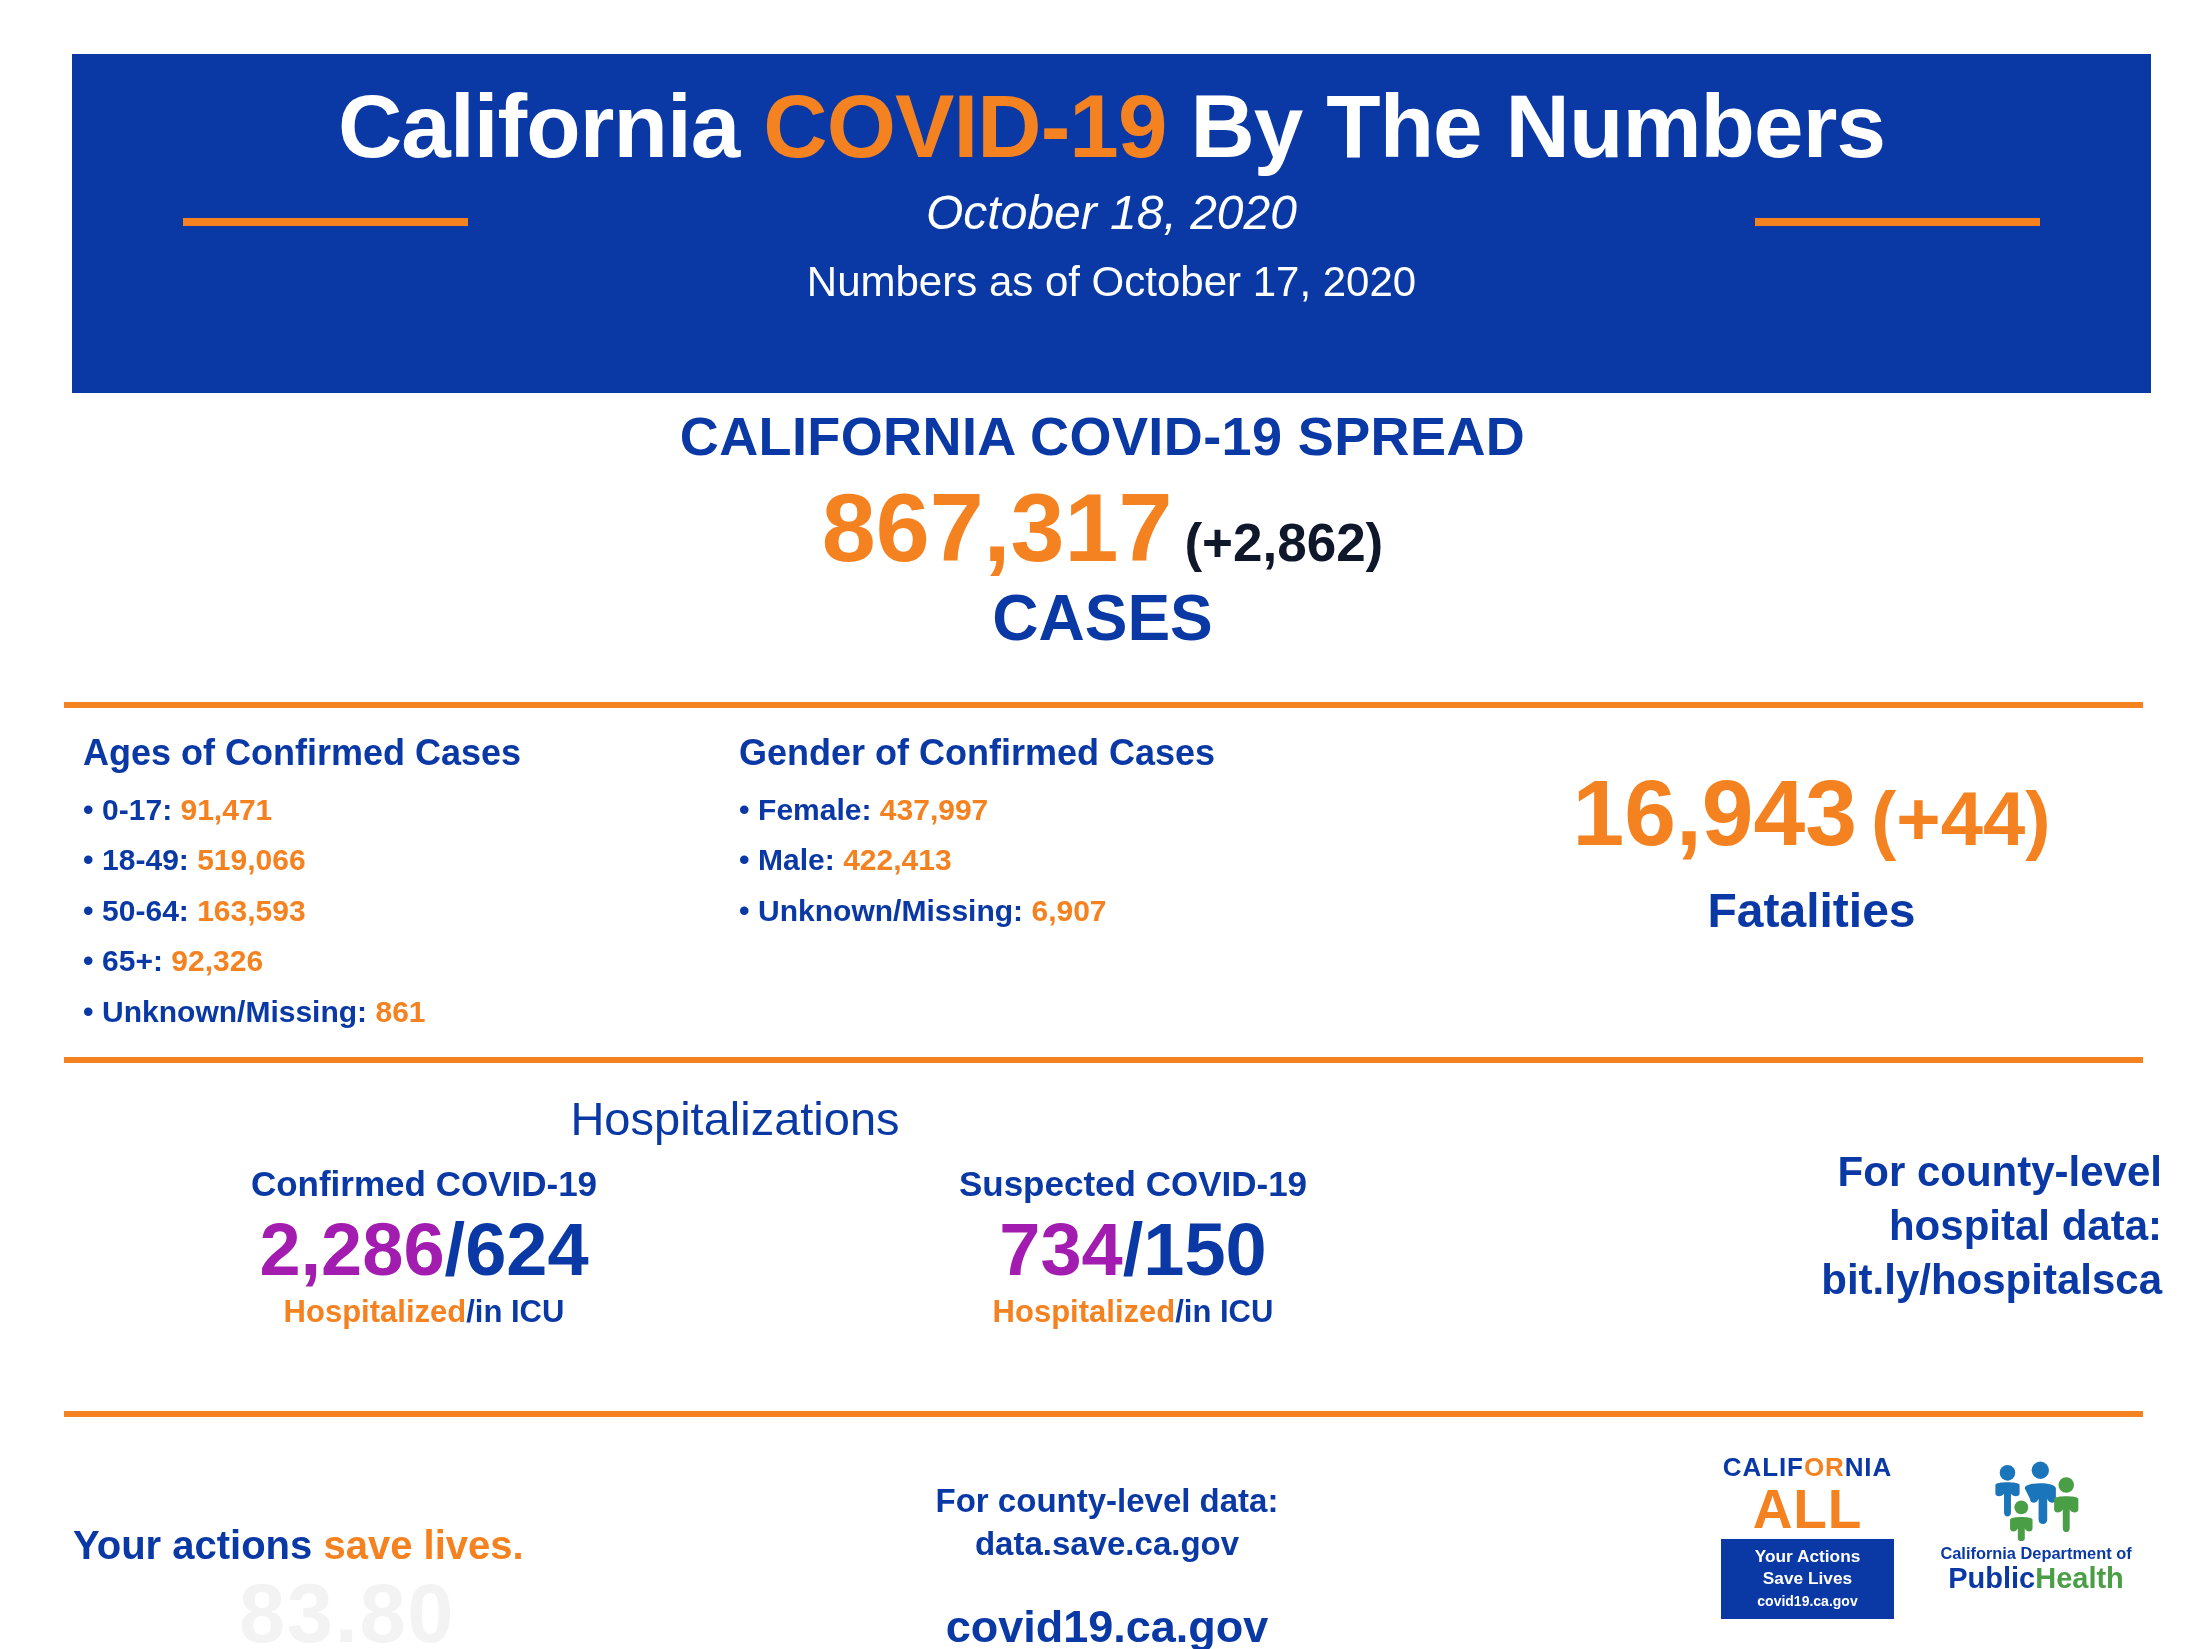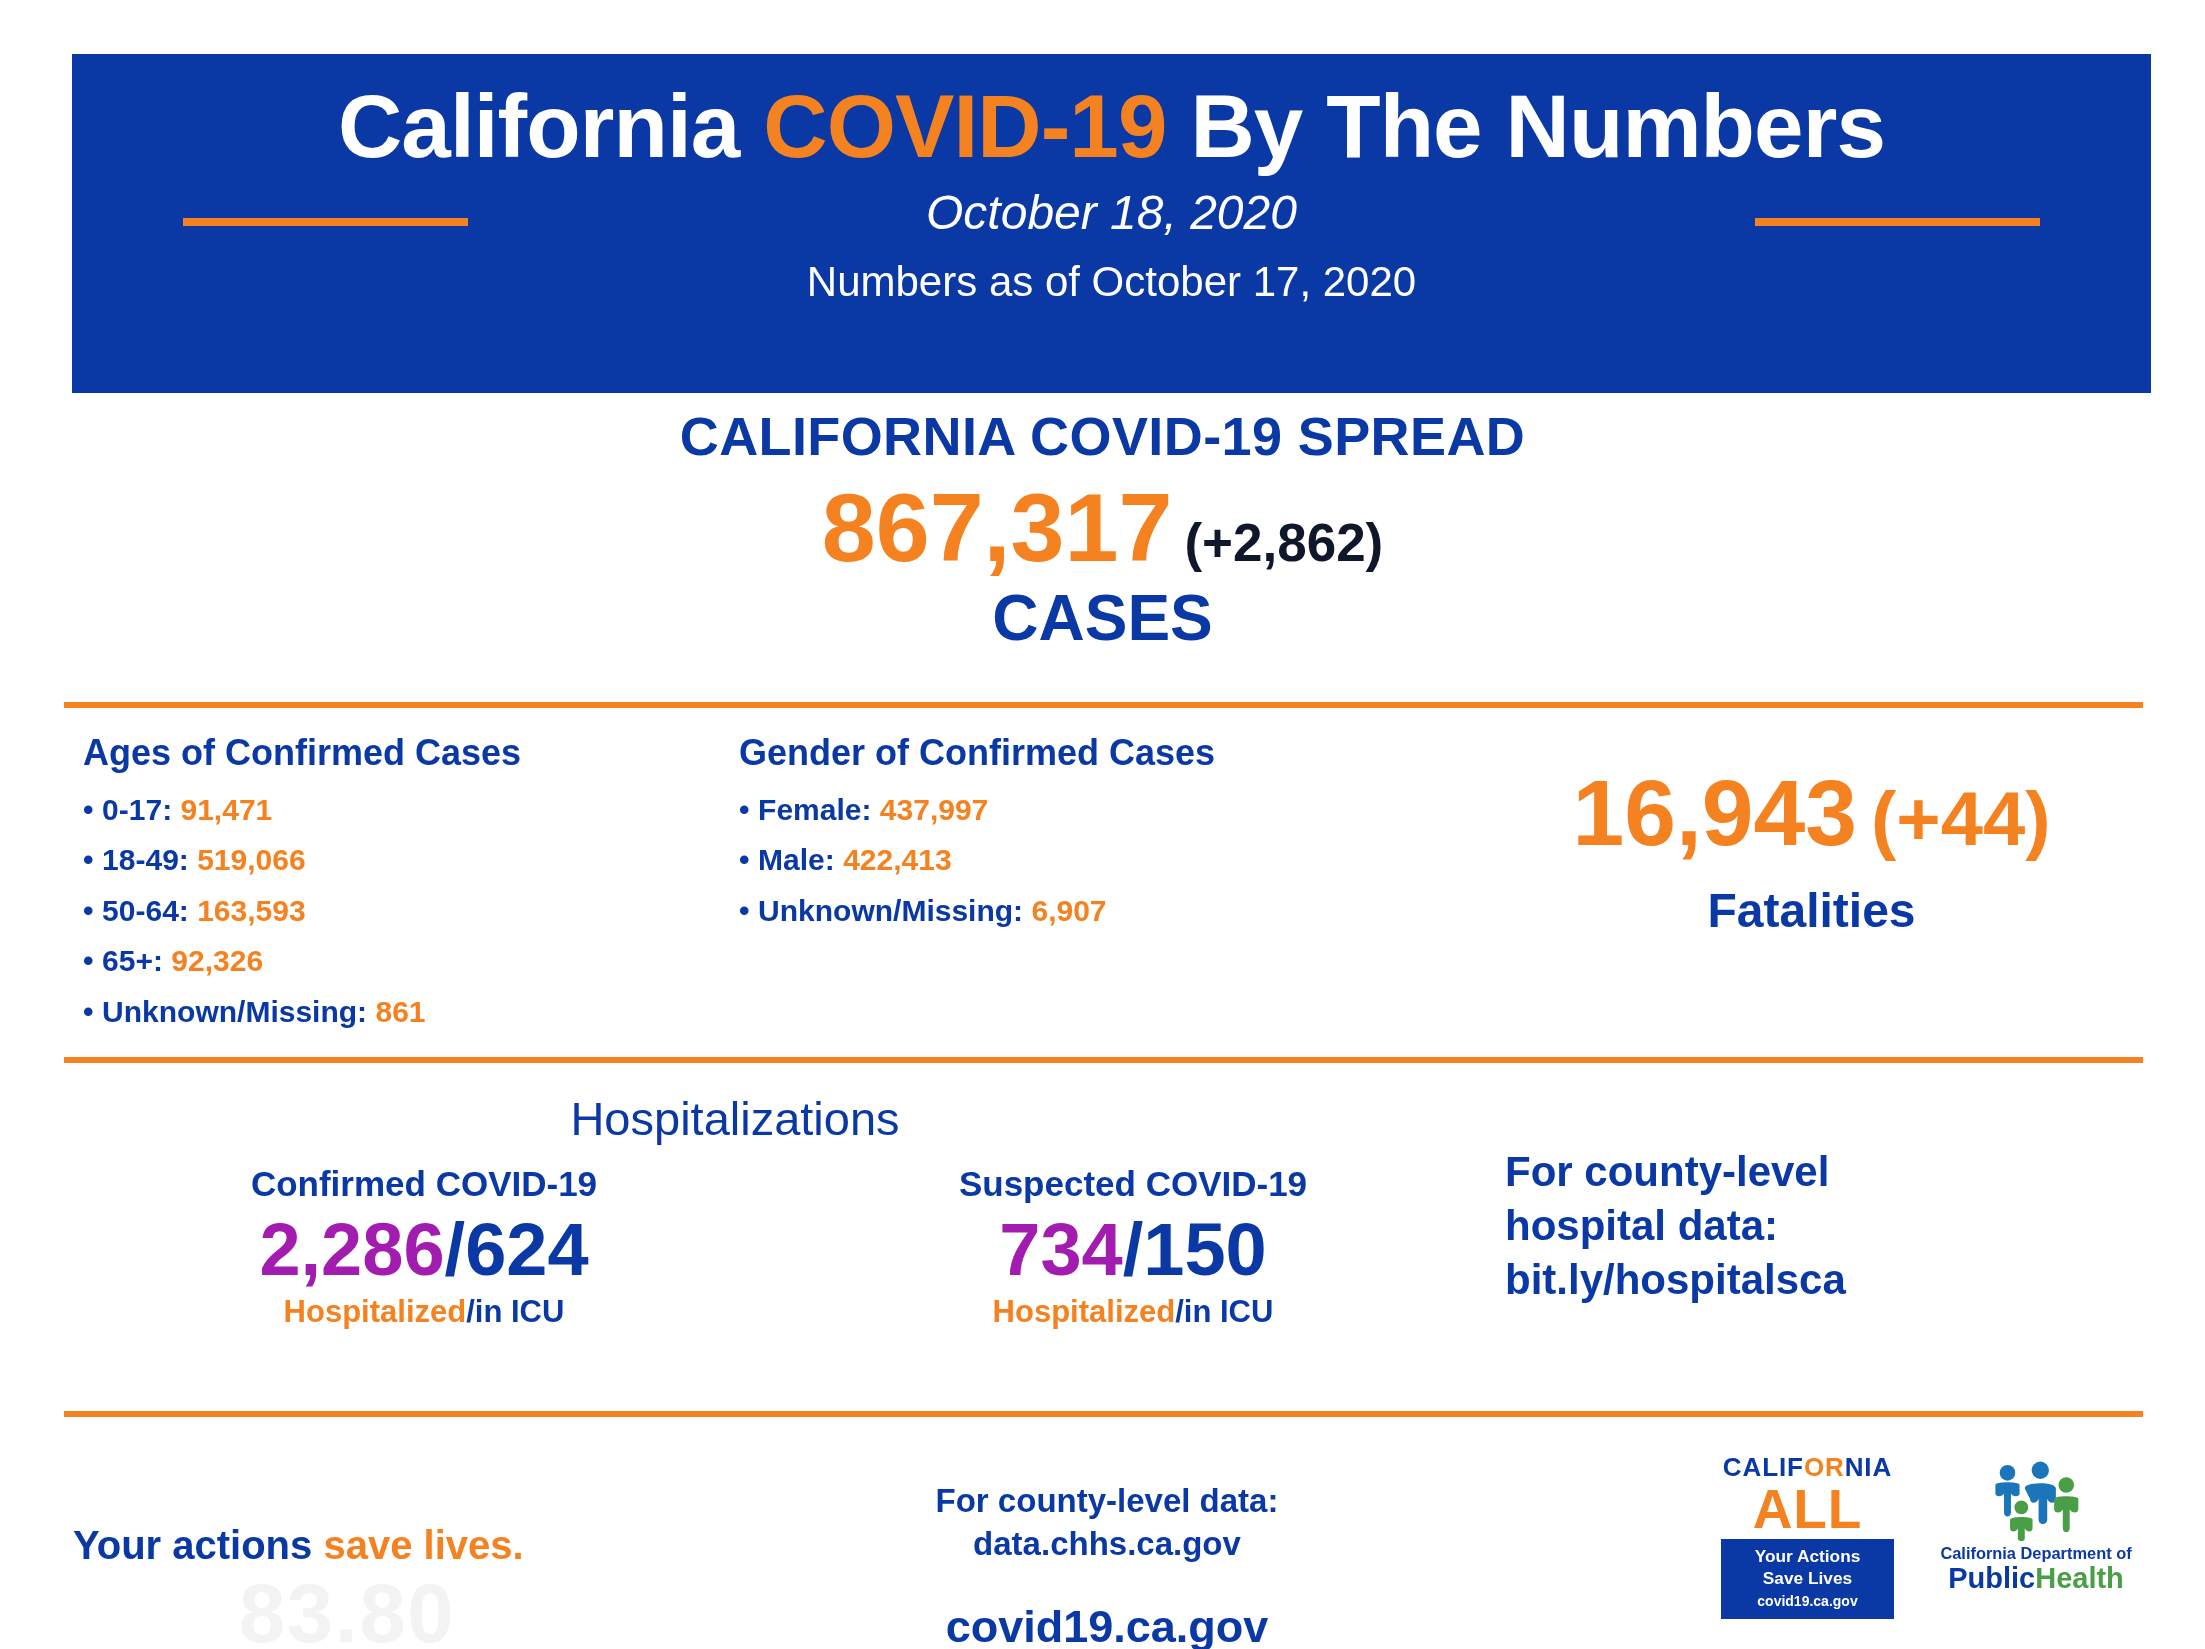--- a/index.html
+++ b/index.html
@@ -238,21 +238,21 @@
     white-space: nowrap;
   }
   .hosp-cap .orange { color: #f58220; }
   .hosp-cap .blue { color: #0a39a5; }
 
   .county-hosp {
     position: absolute;
     left: 1505px;
     top: 54px;
     width: 657px;
-    text-align: left;
+    text-align: right;
     font-size: 42px;
     font-weight: bold;
     color: #0a39a5;
     line-height: 1.28;
   }
 
   
   .footer {
     position: absolute;
     top: 1435px;
@@ -438,21 +438,21 @@
   <div class="divider div3"></div>
 
   <div class="footer">
 
     <div class="ghost">83.80</div>
 
     <div class="actions"><span class="blue">Your actions </span><span class="orange">save lives.</span></div>
 
     <div class="footer-center">
       <div class="line1">For county-level data:</div>
-      <div class="line1">data.chhs.ca.gov</div>
+      <div class="line1">data.save.ca.gov</div>
       <div class="site">covid19.ca.gov</div>
     </div>
 
     <div class="ca-all">
       <div class="ca-word"><span>CALIF</span><span class="o">OR</span><span>NIA</span></div>
       <div class="all-word">ALL</div>
       <div class="badge">
         <div class="b1">Your Actions</div>
         <div class="b1">Save Lives</div>
         <div class="b2">covid19.ca.gov</div>

